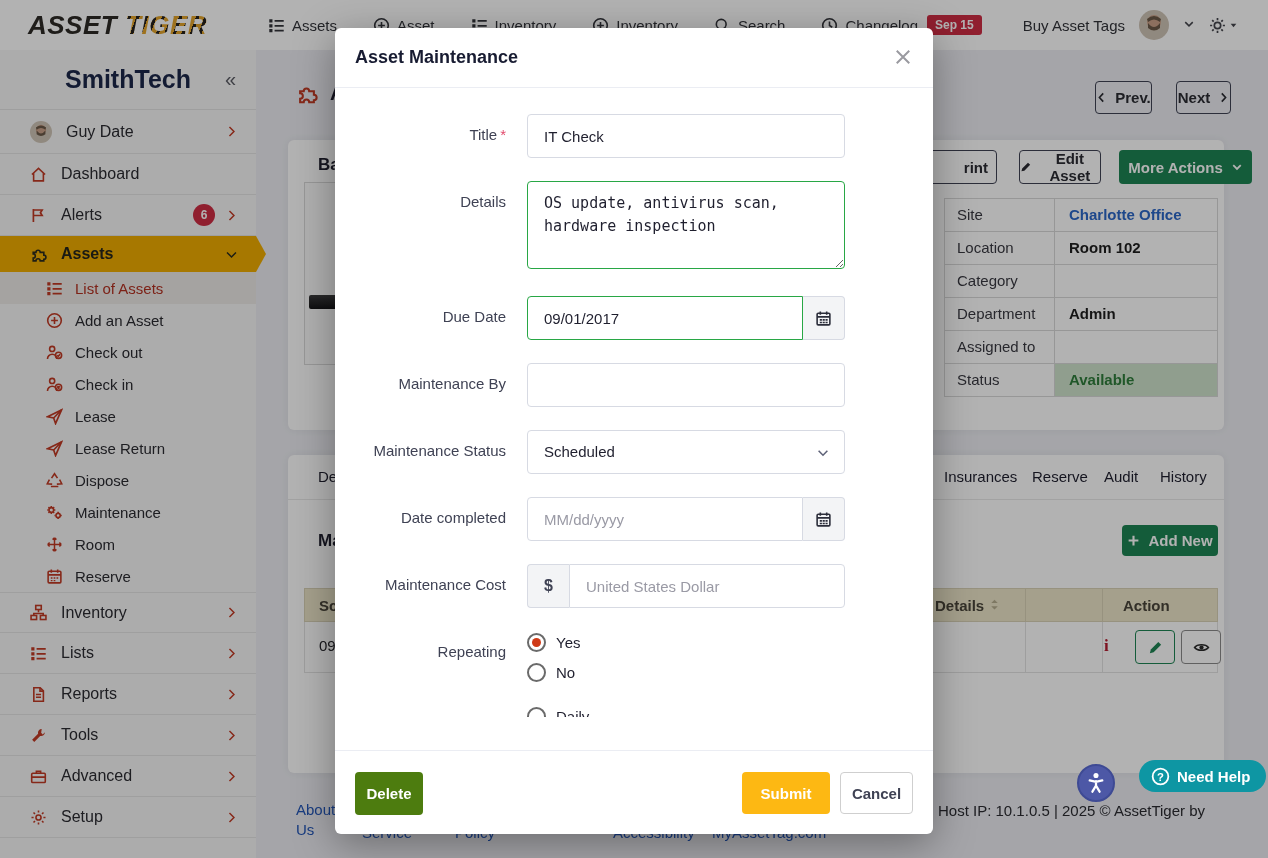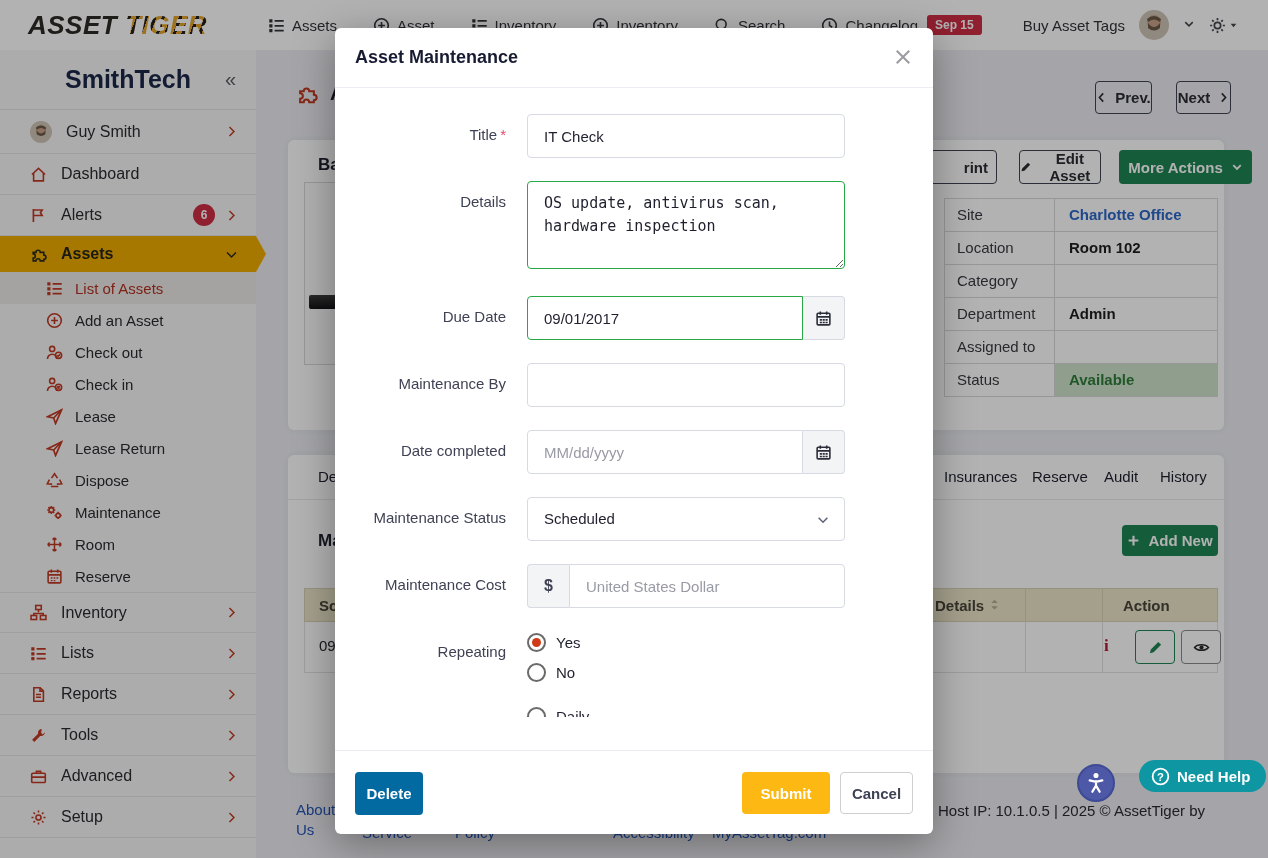--- a/index.html
+++ b/index.html
@@ -106,21 +106,21 @@
   .addon.pre { border-left:1px solid #d7dae3; border-right:none; border-radius:4px 0 0 4px; font-size:16px; font-weight:700; color:#3f4254; }
   .igroup .inp.after { border-radius:0 4px 4px 0; width:276px; }
   .sel { position:relative; width:318px; height:44px; border:1px solid #d7dae3; border-radius:4px; font-size:15px; color:#1f1f2e; padding:12px 16px 0; cursor:pointer; }
   .sel svg { position:absolute; right:14px; top:15px; color:#5e6278; }
   .rgroup { display:flex; flex-direction:column; gap:11px; padding-top:2px; }
   .ropt { display:flex; align-items:center; gap:10px; font-size:15px; color:#1f1f2e; cursor:pointer; }
   .radio { width:19px; height:19px; border:2px solid #6a6a6a; border-radius:50%; position:relative; flex:none; }
   .radio.on:after { content:""; position:absolute; left:3px; top:3px; width:9px; height:9px; border-radius:50%; background:#cf3a17; }
   .m-foot { position:absolute; left:0; bottom:0; width:100%; height:84px; border-top:1px solid #ebedf3; }
   .btn { border:none; border-radius:4px; font-size:15px; font-weight:700; cursor:pointer; font-family:"Liberation Sans",sans-serif; }
-  .del-btn { position:absolute; left:20px; top:21px; width:68px; height:43px; background:#0369a1; color:#fff; }
+  .del-btn { position:absolute; left:20px; top:21px; width:68px; height:43px; background:#4d7c0f; color:#fff; }
   .sub-btn { position:absolute; right:103px; top:21px; width:88px; height:42px; background:#fdb813; color:#fff; }
   .can-btn { position:absolute; right:20px; top:21px; width:73px; height:42px; background:#fff; border:1px solid #cfcfcf; color:#3f4254; }
 </style>
 </head>
 <body>
 
 <div class="navbar">
   <div class="logo"><span class="lg-asset">ASSET</span><span class="lg-tiger">TIGER</span></div>
   <div id="nav-items">
       <span class="nav-item">
@@ -213,21 +213,21 @@
   </div>
   <div id="side-menu">
       <div class="srow user">
         <span style="width:22px;height:22px;border-radius:50%;background:#cfc4b6;overflow:hidden;display:flex;flex:none">
           <svg width="22" height="22" viewBox="0 0 30 30">
             <circle cx="15" cy="12" r="7" fill="#c9a189"></circle>
             <path d="M9 13q6 8 12 0v5q-6 5-12 0z" fill="#6b5a48"></path>
             <path d="M8 9q7-6 14 0l-1 3q-6-5-12 0z" fill="#6b5a48"></path>
           </svg>
         </span>
-        <span class="slabel">Guy Smith</span>
+        <span class="slabel">Guy Date</span>
         <span class="schev" style="display:flex">
           <svg width="13" height="13" viewBox="0 0 16 16" fill="none" stroke="currentColor" stroke-width="1.8">
             <path d="M5.5 2.5 11 8l-5.5 5.5"></path>
           </svg>
         </span>
       </div>
       <div class="srow lvl1">
         <span style="display:flex">
           <svg width="17" height="17" viewBox="0 0 16 16" fill="none" stroke="currentColor" stroke-width="1.5">
             <path d="M1.8 8 8 2.2 14.2 8M3.4 6.8V14h9.2V6.8"></path>
@@ -609,43 +609,43 @@
           </span>
       </div>
     </div>
 
     <div class="frow">
       <div class="flabel"><span>Maintenance By</span></div>
       <div class="fctrl"><input class="inp" value="" style=""></div>
     </div>
 
     <div class="frow">
+      <div class="flabel"><span>Maintenance Status</span></div>
+      <div class="fctrl">
+          <div class="sel"><span>Scheduled</span><svg width="14" height="14" viewBox="0 0 16 16" fill="none" stroke="currentColor" stroke-width="1.8">
+              <path d="M3 5.5 8 10.5 13 5.5"></path>
+            </svg></div>
+        </div>
+    </div>
+
+    <div class="frow">
       <div class="flabel"><span>Date completed</span></div>
       <div class="fctrl igroup">
         <input class="inp" placeholder="MM/dd/yyyy" style="">
         <span class="addon">
             <svg width="17" height="17" viewBox="0 0 16 16">
               <rect x="2" y="3" width="12" height="11" rx="1" fill="none" stroke="currentColor" stroke-width="1.5"></rect>
               <path d="M2 6.5h12M5 1.5v3M11 1.5v3" stroke="currentColor" stroke-width="1.5"></path>
               <path d="M4.5 8.5h2v1.5h-2zM7.2 8.5h2v1.5h-2zM9.9 8.5h2v1.5h-2zM4.5 11h2v1.5h-2zM7.2 11h2v1.5h-2zM9.9 11h2v1.5h-2z" fill="currentColor"></path>
             </svg>
           </span>
       </div>
     </div>
 
     <div class="frow">
-      <div class="flabel"><span>Maintenance Status</span></div>
-      <div class="fctrl">
-          <div class="sel"><span>Scheduled</span><svg width="14" height="14" viewBox="0 0 16 16" fill="none" stroke="currentColor" stroke-width="1.8">
-              <path d="M3 5.5 8 10.5 13 5.5"></path>
-            </svg></div>
-        </div>
-    </div>
-
-    <div class="frow">
       <div class="flabel"><span>Maintenance Cost</span></div>
       <div class="fctrl igroup">
         <span class="addon pre">$</span>
         <input class="inp after" placeholder="United States Dollar" style="">
       </div>
     </div>
 
     <div class="frow">
       <div class="flabel"><span>Repeating</span></div>
       <div class="fctrl rgroup" id="repeating-group">

